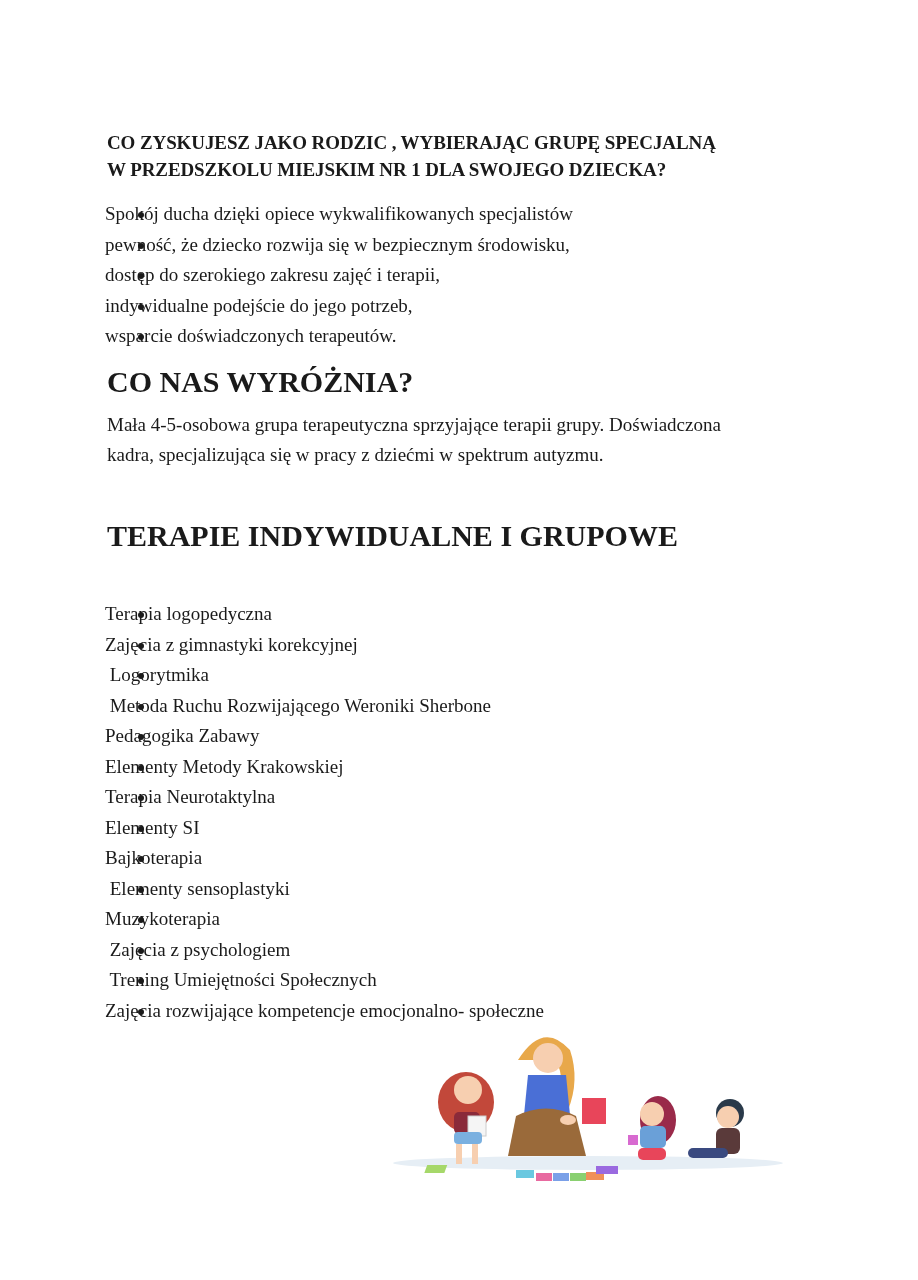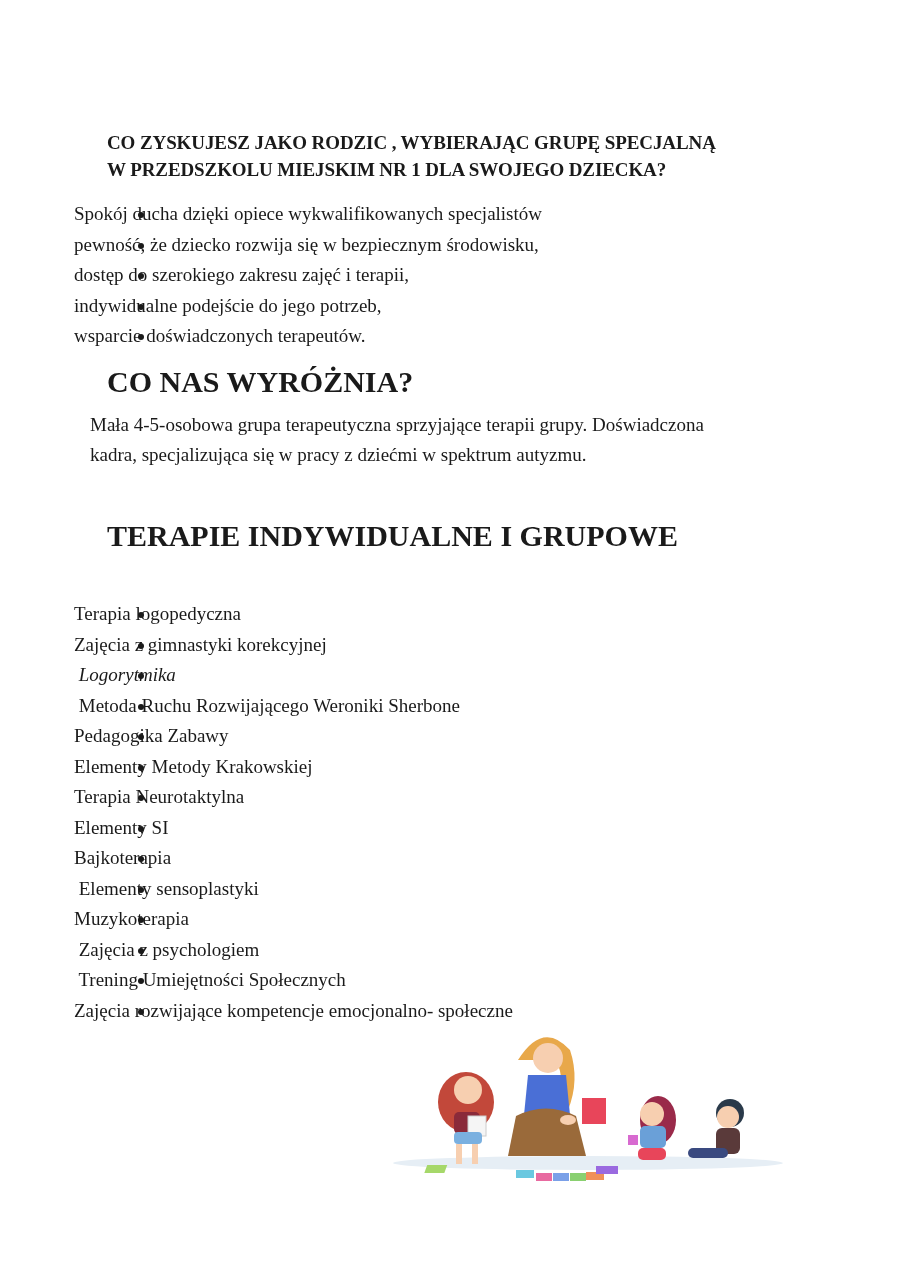--- a/index.html
+++ b/index.html
@@ -10,28 +10,28 @@
   .page { position: absolute; left: 0; top: 0; width: 918px; height: 976px; margin-top: 25px; }
   .h1 {
     position: absolute; left: 107px; top: 104px; width: 720px;
     font-weight: bold; font-size: 19px; line-height: 27px; letter-spacing: -0.1px;
   }
   .h2 {
     position: absolute; left: 107px; font-weight: bold; font-size: 30px; line-height: 28px;
   }
   ul.list { position: absolute; left: 0; margin: 0; padding: 0; list-style: none; }
   ul.list li {
-    position: relative; padding-left: 74px; font-size: 19px; line-height: 30.5px; white-space: nowrap;
+    position: relative; padding-left: 105px; font-size: 19px; line-height: 30.5px; white-space: nowrap;
   }
   ul.list li::before {
     content: ""; position: absolute; left: 138px; top: 13px; width: 6px; height: 6px;
     border-radius: 50%; background: #1a1a1a;
   }
   .para {
-    position: absolute; left: 90px; top: 385px; width: 720px;
+    position: absolute; left: 107px; top: 385px; width: 720px;
     font-size: 19px; line-height: 30px;
   }
   .illustration { position: absolute; left: 388px; top: 995px; width: 400px; height: 170px; }
 </style>
 </head>
 <body>
 
 <div class="page">
 
   <div class="h1">
@@ -52,21 +52,21 @@
   <div class="para">
     <div>Mała 4-5-osobowa grupa terapeutyczna sprzyjające terapii grupy. Doświadczona</div>
     <div>kadra, specjalizująca się w pracy z dziećmi w spektrum autyzmu.</div>
   </div>
 
   <div class="h2" style="top:497px;">TERAPIE INDYWIDUALNE I GRUPOWE</div>
 
   <ul class="list" style="top:574px;">
     <li>Terapia logopedyczna</li>
     <li>Zajęcia z gimnastyki korekcyjnej</li>
-    <li style="white-space:pre;font-style:italic;"> Logorytmika</li>
+    <li style="white-space:pre;"> Logorytmika</li>
     <li style="white-space:pre;"> Metoda Ruchu Rozwijającego Weroniki Sherbone</li>
     <li>Pedagogika Zabawy</li>
     <li>Elementy Metody Krakowskiej</li>
     <li>Terapia Neurotaktylna</li>
     <li>Elementy SI</li>
     <li>Bajkoterapia</li>
     <li style="white-space:pre;"> Elementy sensoplastyki</li>
     <li>Muzykoterapia</li>
     <li style="white-space:pre;"> Zajęcia z psychologiem</li>
     <li style="white-space:pre;"> Trening Umiejętności Społecznych</li>

